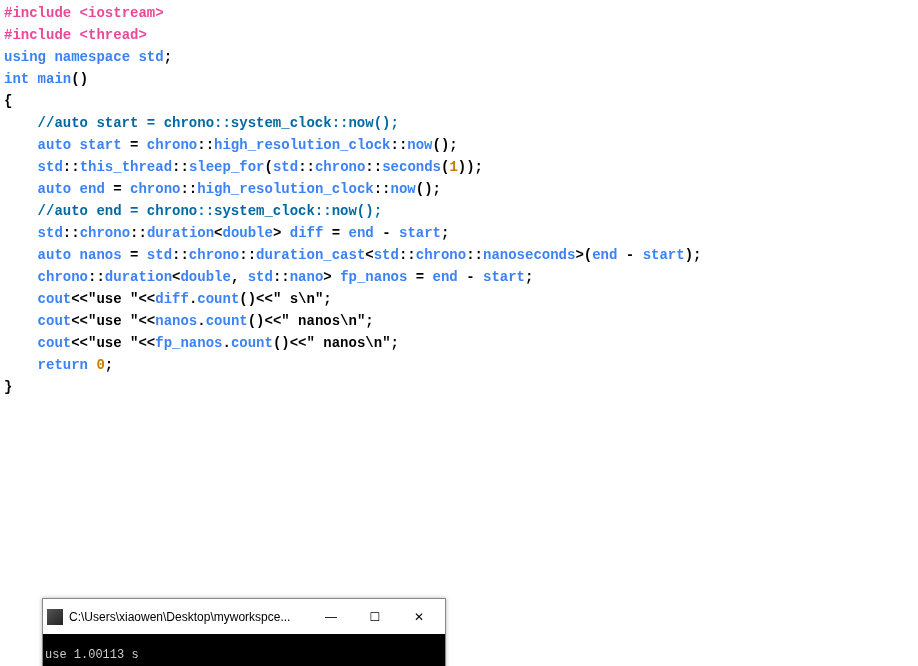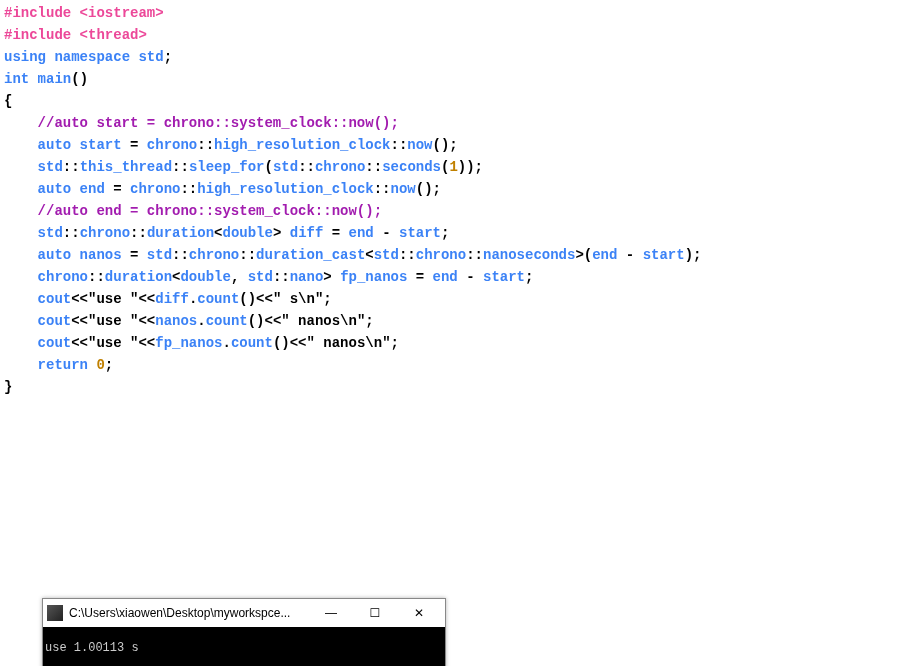--- a/index.html
+++ b/index.html
@@ -14,36 +14,36 @@
       position: relative;
     }
     .code-line {
       line-height: 22px;
       white-space: pre;
     }
     .preproc { color: #ec4899; }
     .keyword { color: #3b82f6; }
     .ident { color: #3b82f6; }
     .punct { color: #000000; }
-    .comment { color: #a21caf; }
+    .comment { color: #0369a1; }
     .number { color: #c08000; }
     .string { color: #000000; }
 
     .console-window {
       position: absolute;
       left: 42px;
       top: 598px;
       width: 404px;
       background: #000000;
       border: 1px solid #888;
       box-shadow: 0 0 4px rgba(0,0,0,0.3);
     }
     .titlebar {
       background: #ffffff;
-      height: 28px;
+      height: 35px;
       display: flex;
       align-items: center;
       padding: 0 4px;
       font-family: 'Segoe UI', Tahoma, sans-serif;
       font-size: 12px;
       font-weight: normal;
       color: #000;
     }
     .titlebar-icon {
       width: 16px;

